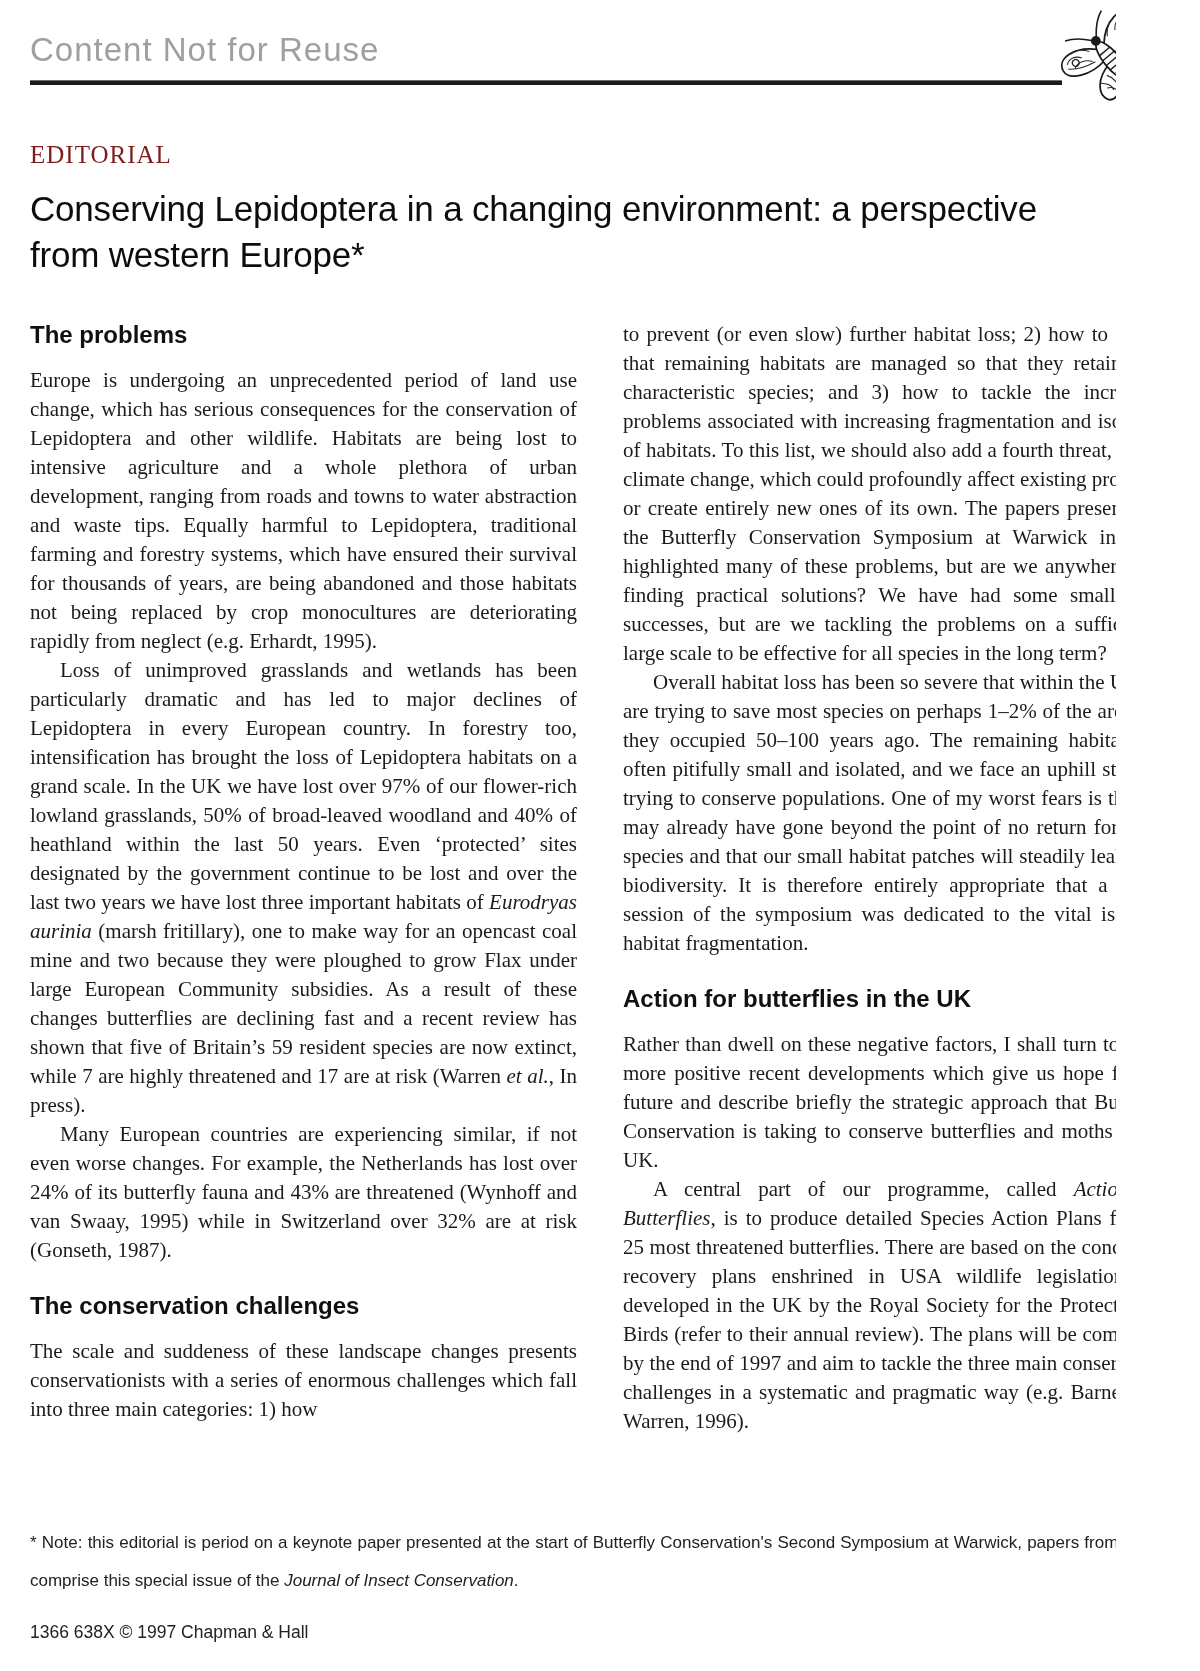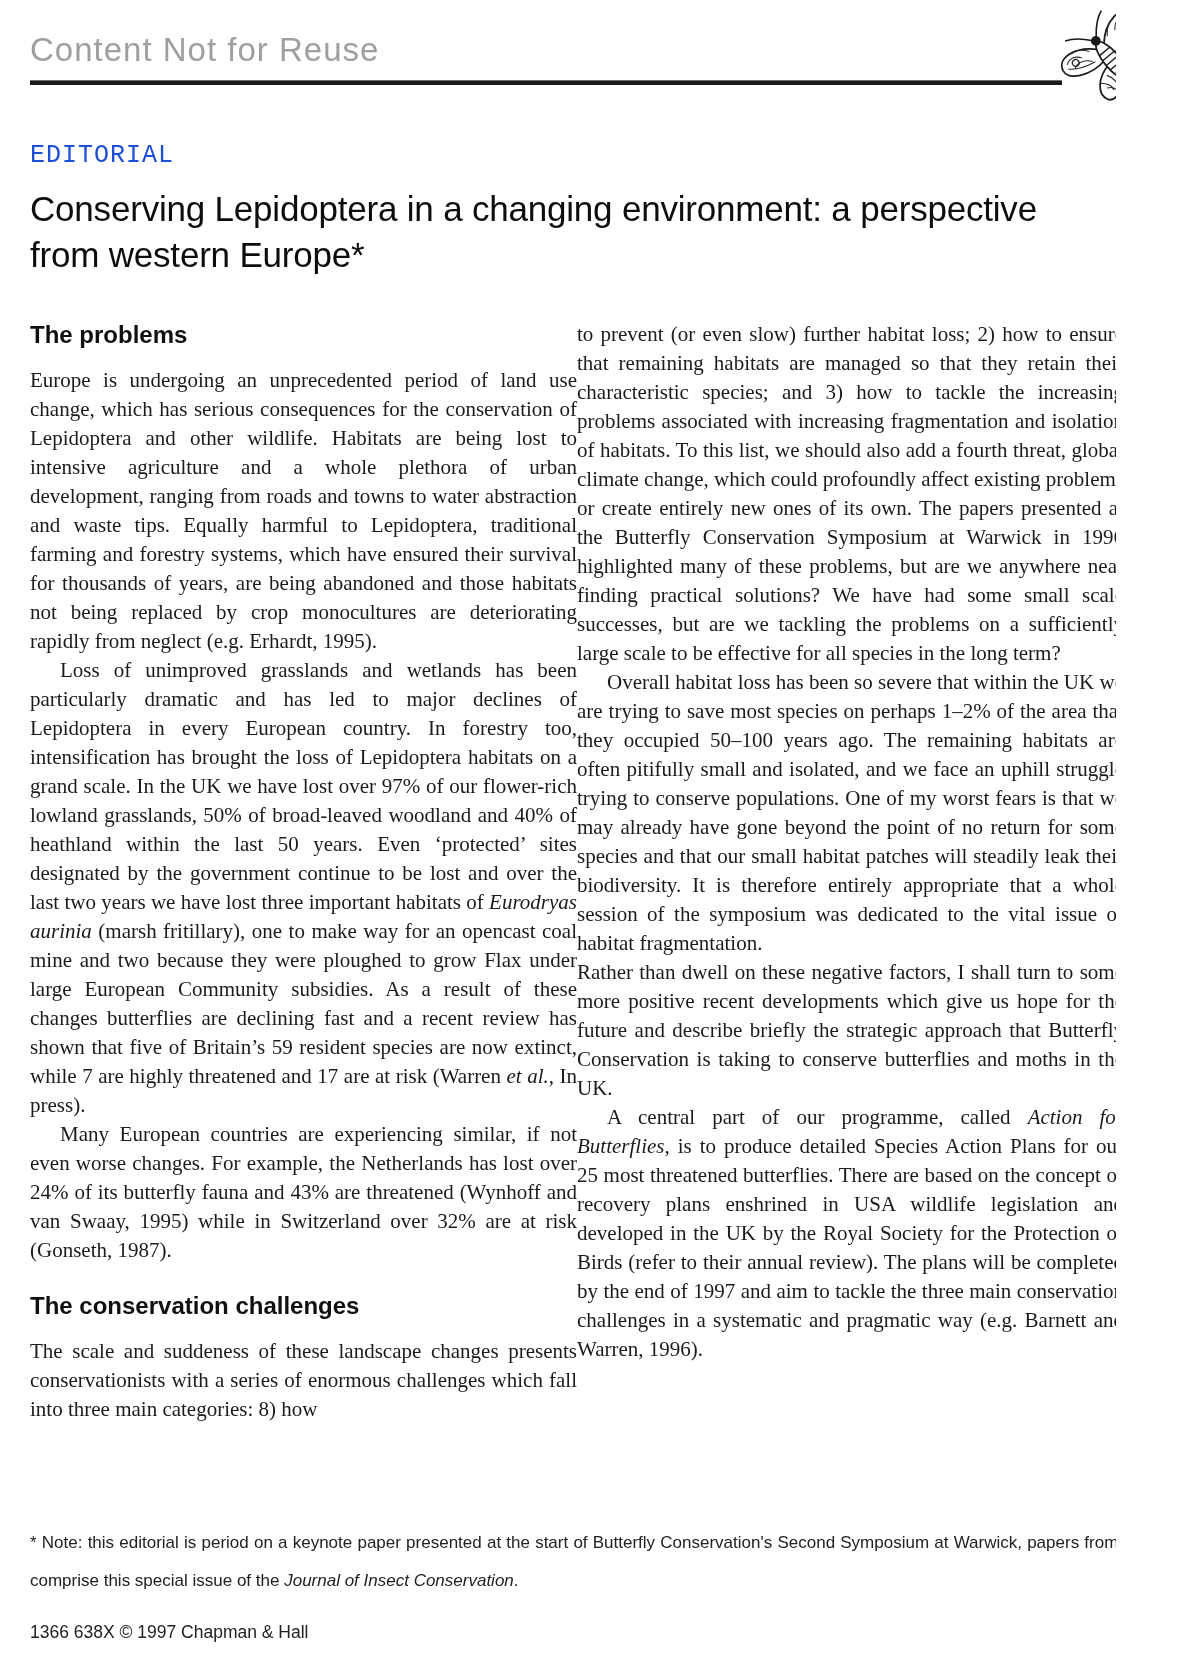--- a/index.html
+++ b/index.html
@@ -10,27 +10,27 @@
       font-family:"Liberation Sans",sans-serif;font-size:33px;font-weight:400;
       color:#8f8f8f;letter-spacing:1px;white-space:nowrap;opacity:.85;}
   .journal-line{position:absolute;left:30px;top:46px;
       font-family:"Liberation Sans",sans-serif;font-size:19px;font-weight:700;
       letter-spacing:6.5px;color:#141414;white-space:nowrap;}
   .rule{position:absolute;left:30px;top:80px;width:1032px;height:4px;background:#1a1a1a;
       border-top:1px solid #6e6e6e;}
   .moth{position:absolute;left:1052px;top:0px;width:118px;height:118px;}
   
   .kicker{position:absolute;left:30px;top:141px;
-      font-family:Liberation Mono, monospace;font-size:25px;font-weight:400;
-      letter-spacing:1px;color:#1d4ed8;}
+      font-family:Liberation Serif, serif;font-size:25px;font-weight:400;
+      letter-spacing:1px;color:#7f1d1d;}
   .title{position:absolute;left:30px;top:186px;width:1085px;margin:0;
       font-family:"Liberation Sans",sans-serif;font-size:35px;line-height:46px;
       font-weight:400;color:#0d0d0d;letter-spacing:-0.2px;}
   
-  .columns{position:absolute;left:30px;top:320px;width:1140px;display:flex;}
+  .columns{position:absolute;left:30px;top:320px;width:1140px;display:flex;gap:46px;}
   .col{width:547px;}
   .col h2{font-family:"Liberation Sans",sans-serif;font-size:24px;font-weight:700;
       color:#101010;margin:0 0 16px 0;line-height:30px;}
   .col h2.later{margin-top:26px;}
   .para{font-family:Liberation Serif, serif;font-size:21px;line-height:29px;
       text-align:justify;margin:0;color:#1b1b1b;hyphens:auto;-webkit-hyphens:auto;}
   .para.indent{text-indent:30px;}
   .para em{font-style:italic;}
   
   .footnote{position:absolute;left:30px;top:1524px;width:1137px;
@@ -79,26 +79,27 @@
   <h1 class="title">Conserving Lepidoptera in a changing environment: a perspective from western Europe*</h1>
 
   <div class="columns">
 
     <div class="col">
       <h2>The problems</h2>
       <p class="para">Europe is undergoing an unprecedented period of land use change, which has serious consequences for the conservation of Lepidoptera and other wildlife. Habitats are being lost to intensive agriculture and a whole plethora of urban development, ranging from roads and towns to water abstraction and waste tips. Equally harmful to Lepidoptera, traditional farming and forestry systems, which have ensured their survival for thousands of years, are being abandoned and those habitats not being replaced by crop monocultures are deteriorating rapidly from neglect (e.g. Erhardt, 1995).</p>
       <p class="para indent"><span>Loss of unimproved grasslands and wetlands has been particularly dramatic and has led to major declines of Lepidoptera in every European country. In forestry too, intensification has brought the loss of Lepidoptera habitats on a grand scale. In the UK we have lost over 97% of our flower-rich lowland grasslands, 50% of broad-leaved woodland and 40% of heathland within the last 50 years. Even ‘protected’ sites designated by the government continue to be lost and over the last two years we have lost three important habitats of </span><em>Eurodryas aurinia</em><span> (marsh fritillary), one to make way for an opencast coal mine and two because they were ploughed to grow Flax under large European Community subsidies. As a result of these changes butterflies are declining fast and a recent review has shown that five of Britain’s 59 resident species are now extinct, while 7 are highly threatened and 17 are at risk (Warren </span><em>et al.</em><span>, In press).</span></p>
       <p class="para indent">Many European countries are experiencing similar, if not even worse changes. For example, the Netherlands has lost over 24% of its butterfly fauna and 43% are threatened (Wynhoff and van Swaay, 1995) while in Switzerland over 32% are at risk (Gonseth, 1987).</p>
       <h2 class="later">The conservation challenges</h2>
-      <p class="para">The scale and suddeness of these landscape changes presents conservationists with a series of enormous challenges which fall into three main categories: 8) how</p>
+      <p class="para">The scale and suddeness of these landscape changes presents conservationists with a series of enormous challenges which fall into three main categories: 1) how</p>
     </div>
 
     <div class="col">
       <p class="para">to prevent (or even slow) further habitat loss; 2) how to ensure that remaining habitats are managed so that they retain their characteristic species; and 3) how to tackle the increasing problems associated with increasing fragmentation and isolation of habitats. To this list, we should also add a fourth threat, global climate change, which could profoundly affect existing problems or create entirely new ones of its own. The papers presented at the Butterfly Conservation Symposium at Warwick in 1996 highlighted many of these problems, but are we anywhere near finding practical solutions? We have had some small scale successes, but are we tackling the problems on a sufficiently large scale to be effective for all species in the long term?</p>
       <p class="para indent">Overall habitat loss has been so severe that within the UK we are trying to save most species on perhaps 1–2% of the area that they occupied 50–100 years ago. The remaining habitats are often pitifully small and isolated, and we face an uphill struggle trying to conserve populations. One of my worst fears is that we may already have gone beyond the point of no return for some species and that our small habitat patches will steadily leak their biodiversity. It is therefore entirely appropriate that a whole session of the symposium was dedicated to the vital issue of habitat fragmentation.</p>
+      <h2 class="later">Action for butterflies in the UK</h2>
       <p class="para">Rather than dwell on these negative factors, I shall turn to some more positive recent developments which give us hope for the future and describe briefly the strategic approach that Butterfly Conservation is taking to conserve butterflies and moths in the UK.</p>
       <p class="para indent"><span>A central part of our programme, called </span><em>Action for Butterflies</em><span>, is to produce detailed Species Action Plans for our 25 most threatened butterflies. There are based on the concept of recovery plans enshrined in USA wildlife legislation and developed in the UK by the Royal Society for the Protection of Birds (refer to their annual review). The plans will be completed by the end of 1997 and aim to tackle the three main conservation challenges in a systematic and pragmatic way (e.g. Barnett and Warren, 1996).</span></p>
     </div>
 
   </div>
 
   <div class="footnote"><span>* Note: this editorial is period on a keynote paper presented at the start of Butterfly Conservation's Second Symposium at Warwick, papers from which comprise this special issue of the </span><em>Journal of Insect Conservation</em><span>.</span></div>
 
   <div class="issn">1366 638X © 1997 Chapman &amp; Hall</div>
 

